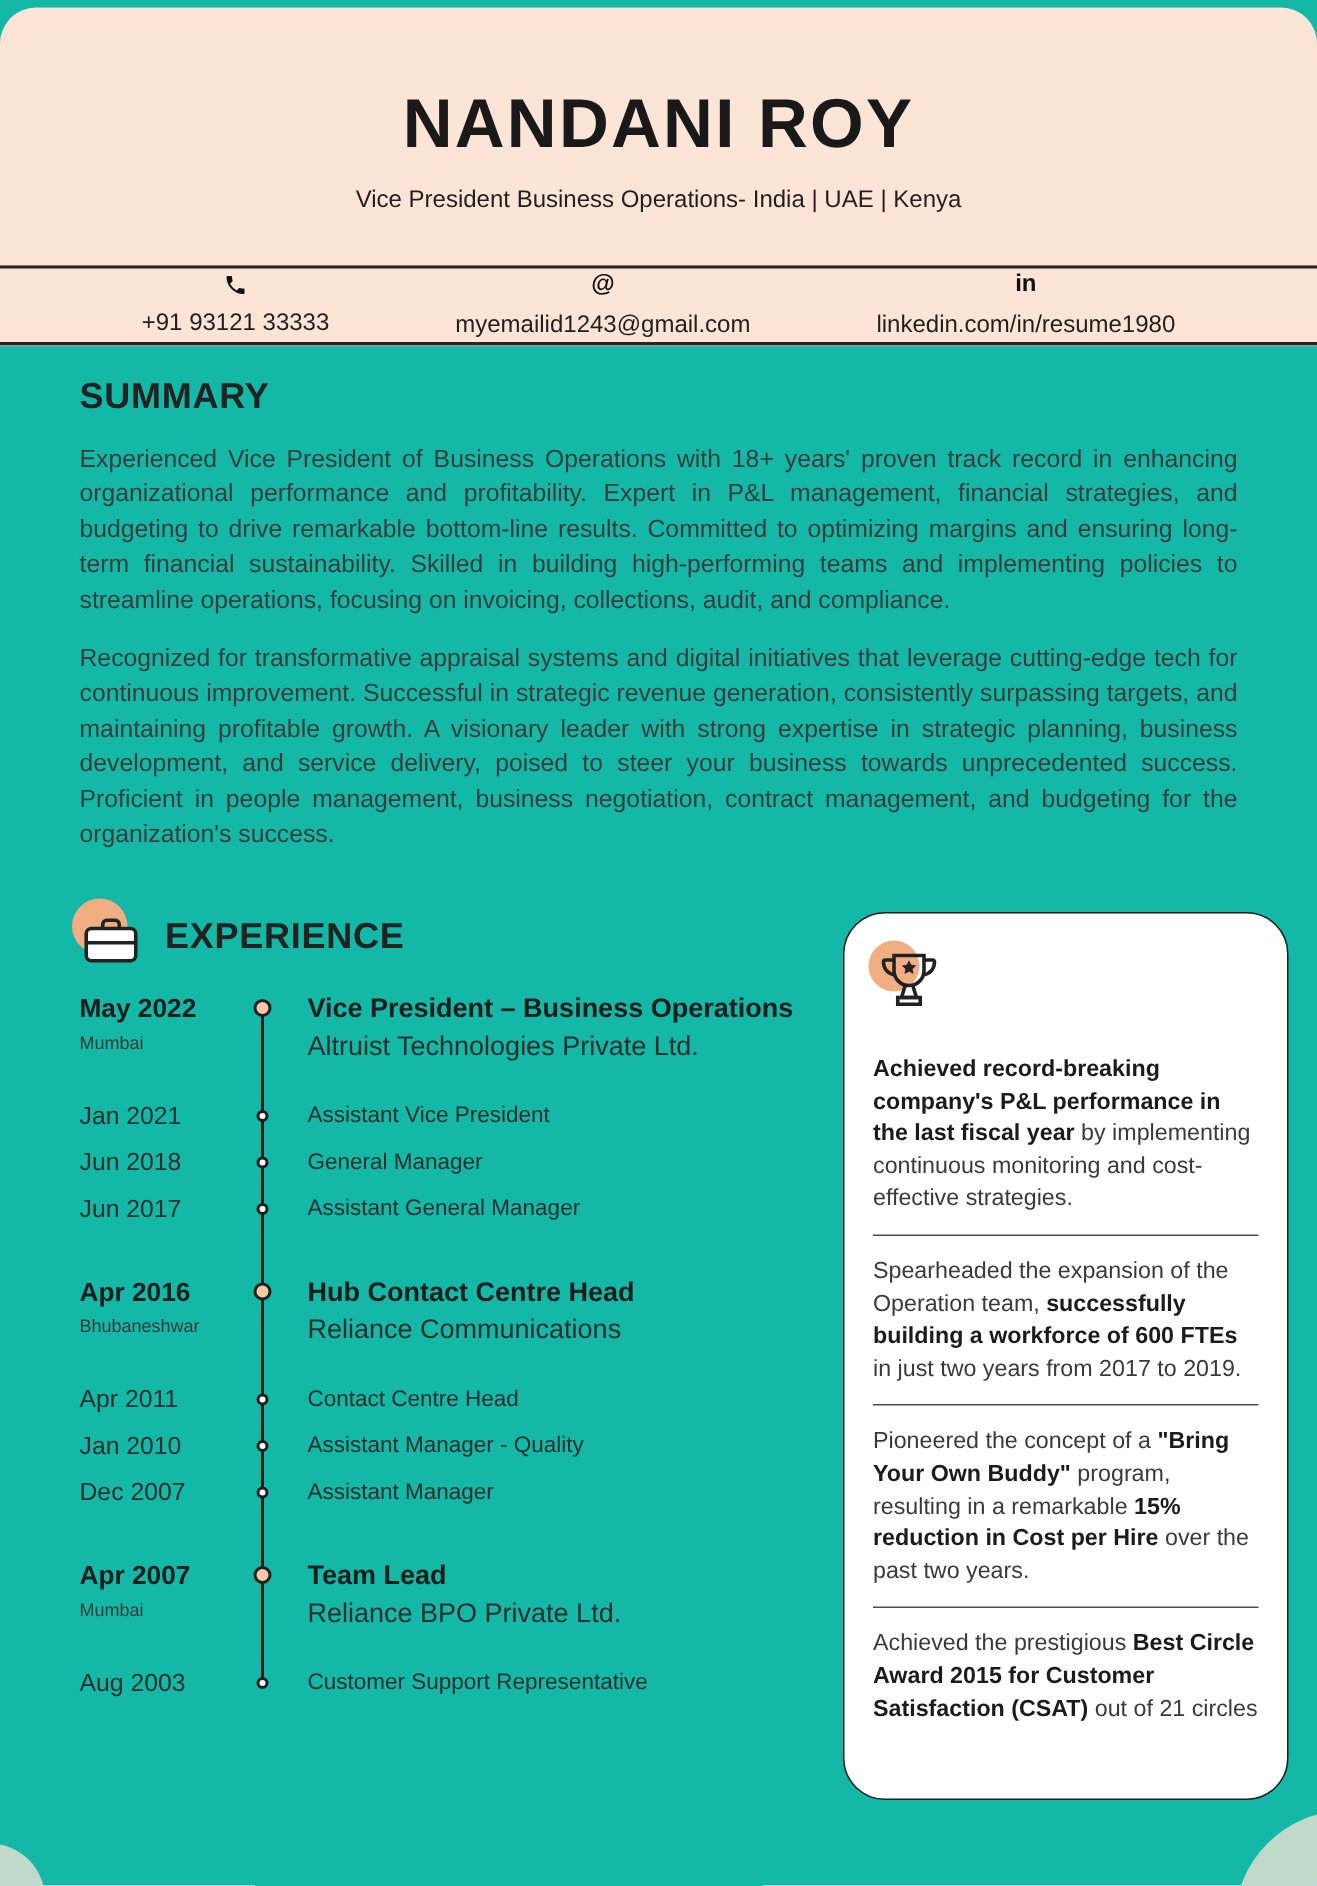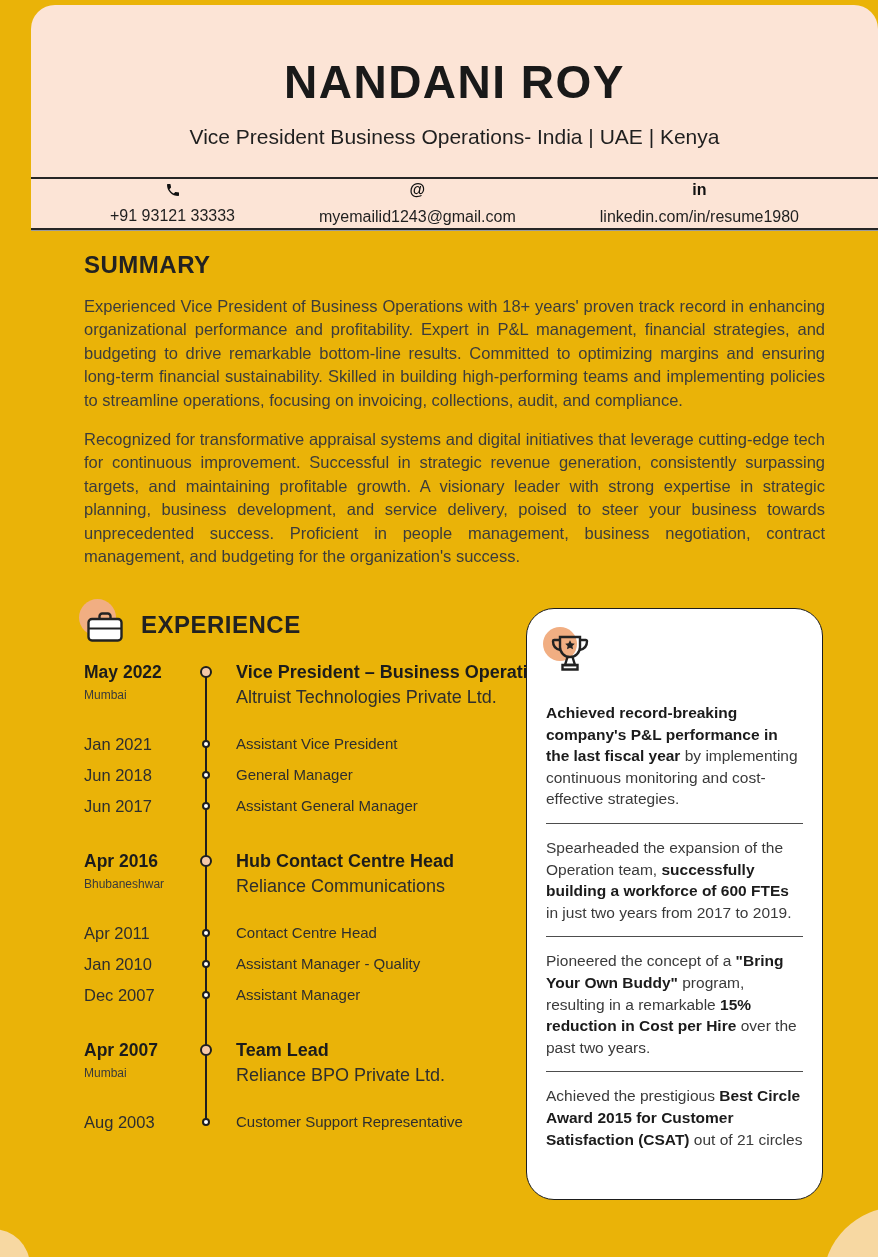--- a/index.html
+++ b/index.html
@@ -1,32 +1,32 @@
 <!DOCTYPE html>
 <html><head>
 <meta charset="utf-8">
 <style>
   * { margin:0; padding:0; box-sizing:border-box; }
   html,body { background:#ffffff; }
   .page {
     position:relative; width:878px; height:1257px; margin:0 auto;
-    background:#eab308; overflow:hidden;
-    font-family:"Liberation Sans", sans-serif; color:#2d2d2d;padding-left:31px;
+    background:#14b8a6; overflow:hidden;
+    font-family:"Liberation Sans", sans-serif; color:#2d2d2d;
   }
   
   .banner {
     position:relative; margin-top:5px; height:172px;
     background:#fce4d6; border-radius:24px 24px 0 0;
     text-align:center; padding-top:50px; z-index:1;
   }
   .name {
     font-size:46px; font-weight:800; letter-spacing:1.5px; color:#191919;
   }
   .headline {
-    margin-top:16px; font-size:21px; font-weight:400; color:#1f1f1f;
+    margin-top:16px; font-size:16px; font-weight:400; color:#1f1f1f;
   }
   .contact-band {
     position:relative; z-index:1; height:53px; background:#fce4d6;
     border-top:2px solid #262626; border-bottom:2px solid #262626;
     box-shadow:0 1px 0 #9a9a9a;
     display:flex; align-items:center; justify-content:center; gap:84px;
     font-size:16px; color:#1f1f1f;
   }
   .contact-item { display:flex; align-items:center; gap:9px;flex-direction:column; }
   .glyph-icon { font-weight:700; font-size:16px; color:#111; }
@@ -68,21 +68,21 @@
   .node {
     border-radius:50%; background:#ffffff; border:2px solid #1f1f1f;
   }
   .node.big { width:12px; height:12px; background:#f5c9a8; border-width:2.5px; margin-top:4px; }
   .node.small { width:8px; height:8px; margin-top:5px; }
   .t-role-major { font-size:18px; font-weight:700; color:#1c1c1c; }
   .t-company { font-size:18px; color:#2e2e2e; margin-top:4px; }
   .t-role-minor { font-size:15px; color:#2e2e2e; }
   
   .ach-card {
-    position:absolute; left:526px; top:608px; width:297px; height:592px;
+    position:absolute; left:562px; top:608px; width:297px; height:592px;
     background:#ffffff; border:1.6px solid #1d1d1d; border-radius:28px;
     padding:21px 19px 16px 19px; z-index:2;
   }
   .trophy-wrap { position:relative; width:50px; height:60px; margin-bottom:12px; }
   .trophy-wrap .blob {
     position:absolute; left:-3px; top:-3px; width:34px; height:34px;
     border-radius:50%; background:#f1ae82;
   }
   .trophy-wrap svg { position:absolute; left:2px; top:2px; }
   .ach { font-size:15.5px; line-height:21.6px; color:#3a3a3a; }

